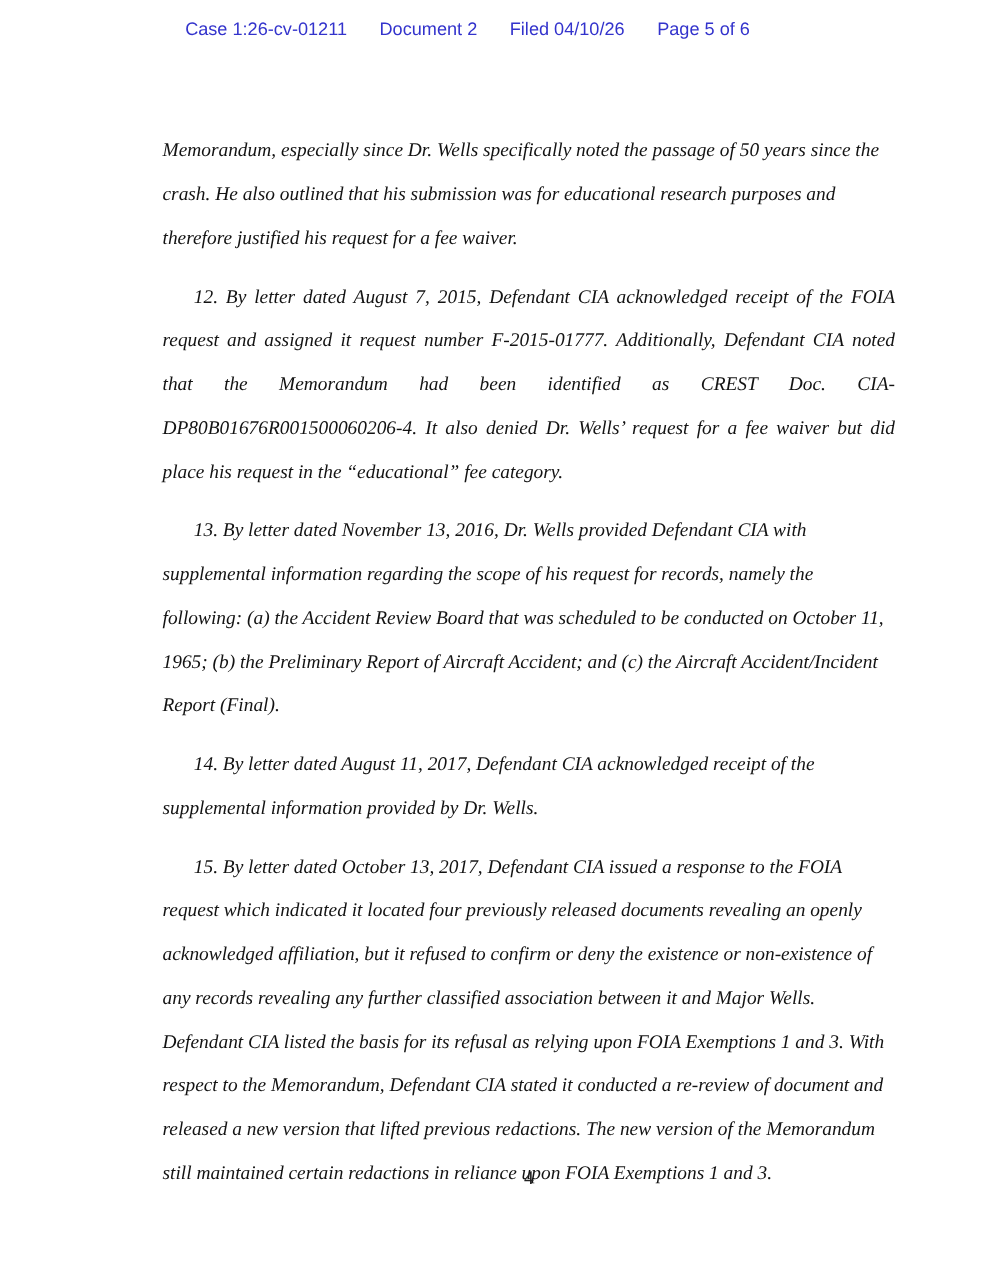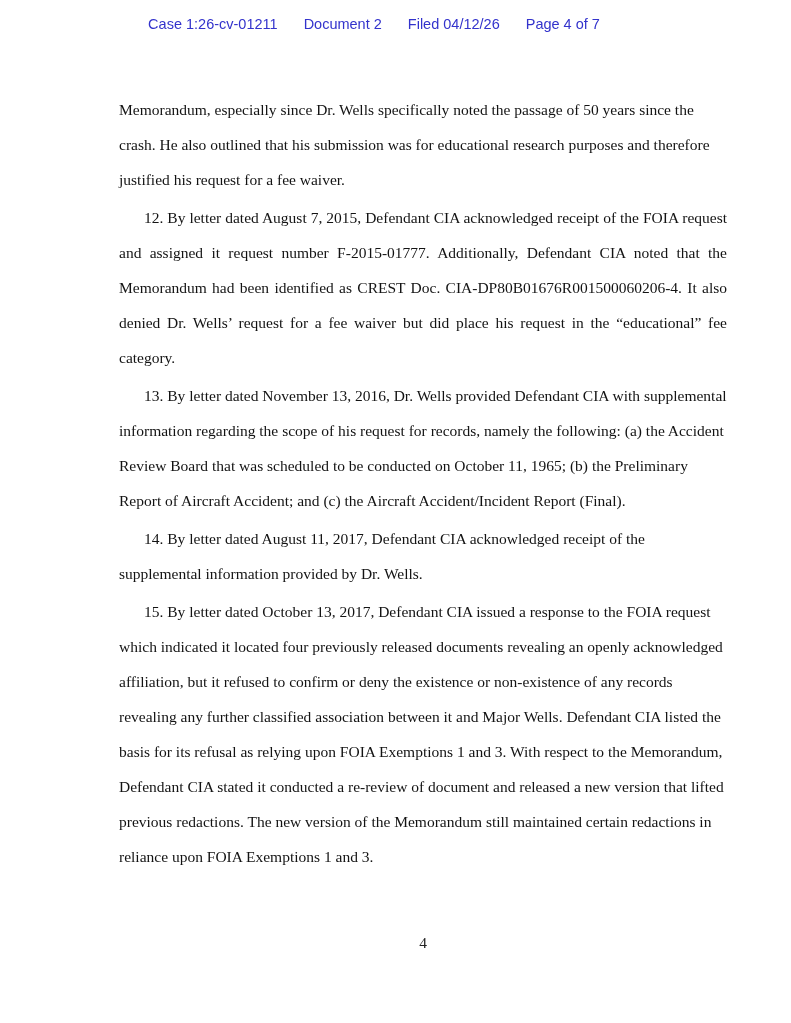--- a/index.html
+++ b/index.html
@@ -32,21 +32,22 @@
   .content {
     position: absolute;
     top: 91px;
     left: 118px;
     width: 610px;
     font-size: 15.5px;
     line-height: 35px;
     text-align: left;
   }
   .content p {
-    margin: 1px;
+    margin: 12px;
+    font-style: italic;
   }
   .content p + p {
     margin-top: 3px;
   }
   .indent {
     text-indent: 25px;
   }
   .justify {
     text-align: justify;
   }
@@ -61,22 +62,22 @@
   }
 </style>
 </head>
 <body>
 
 <div class="page">
 
   <div class="court-header">
     <span>Case 1:26-cv-01211</span>
     <span>Document 2</span>
-    <span>Filed 04/12/26</span>
-    <span>Page 4 of 7</span>
+    <span>Filed 04/10/26</span>
+    <span>Page 5 of 6</span>
   </div>
 
   <div class="content">
     <p>Memorandum, especially since Dr. Wells specifically noted the passage of 50 years since the crash. He also outlined that his submission was for educational research purposes and therefore justified his request for a fee waiver.</p>
     <p class="indent justify">12. By letter dated August 7, 2015, Defendant CIA acknowledged receipt of the FOIA request and assigned it request number F-2015-01777. Additionally, Defendant CIA noted that the Memorandum had been identified as CREST Doc. CIA-DP80B01676R001500060206-4. It also denied Dr. Wells’ request for a fee waiver but did place his request in the “educational” fee category.</p>
     <p class="indent">13. By letter dated November 13, 2016, Dr. Wells provided Defendant CIA with supplemental information regarding the scope of his request for records, namely the following: (a) the Accident Review Board that was scheduled to be conducted on October 11, 1965; (b) the Preliminary Report of Aircraft Accident; and (c) the Aircraft Accident/Incident Report (Final).</p>
     <p class="indent">14. By letter dated August 11, 2017, Defendant CIA acknowledged receipt of the supplemental information provided by Dr. Wells.</p>
     <p class="indent">15. By letter dated October 13, 2017, Defendant CIA issued a response to the FOIA request which indicated it located four previously released documents revealing an openly acknowledged affiliation, but it refused to confirm or deny the existence or non-existence of any records revealing any further classified association between it and Major Wells. Defendant CIA listed the basis for its refusal as relying upon FOIA Exemptions 1 and 3. With respect to the Memorandum, Defendant CIA stated it conducted a re-review of document and released a new version that lifted previous redactions. The new version of the Memorandum still maintained certain redactions in reliance upon FOIA Exemptions 1 and 3.</p>
   </div>
 

